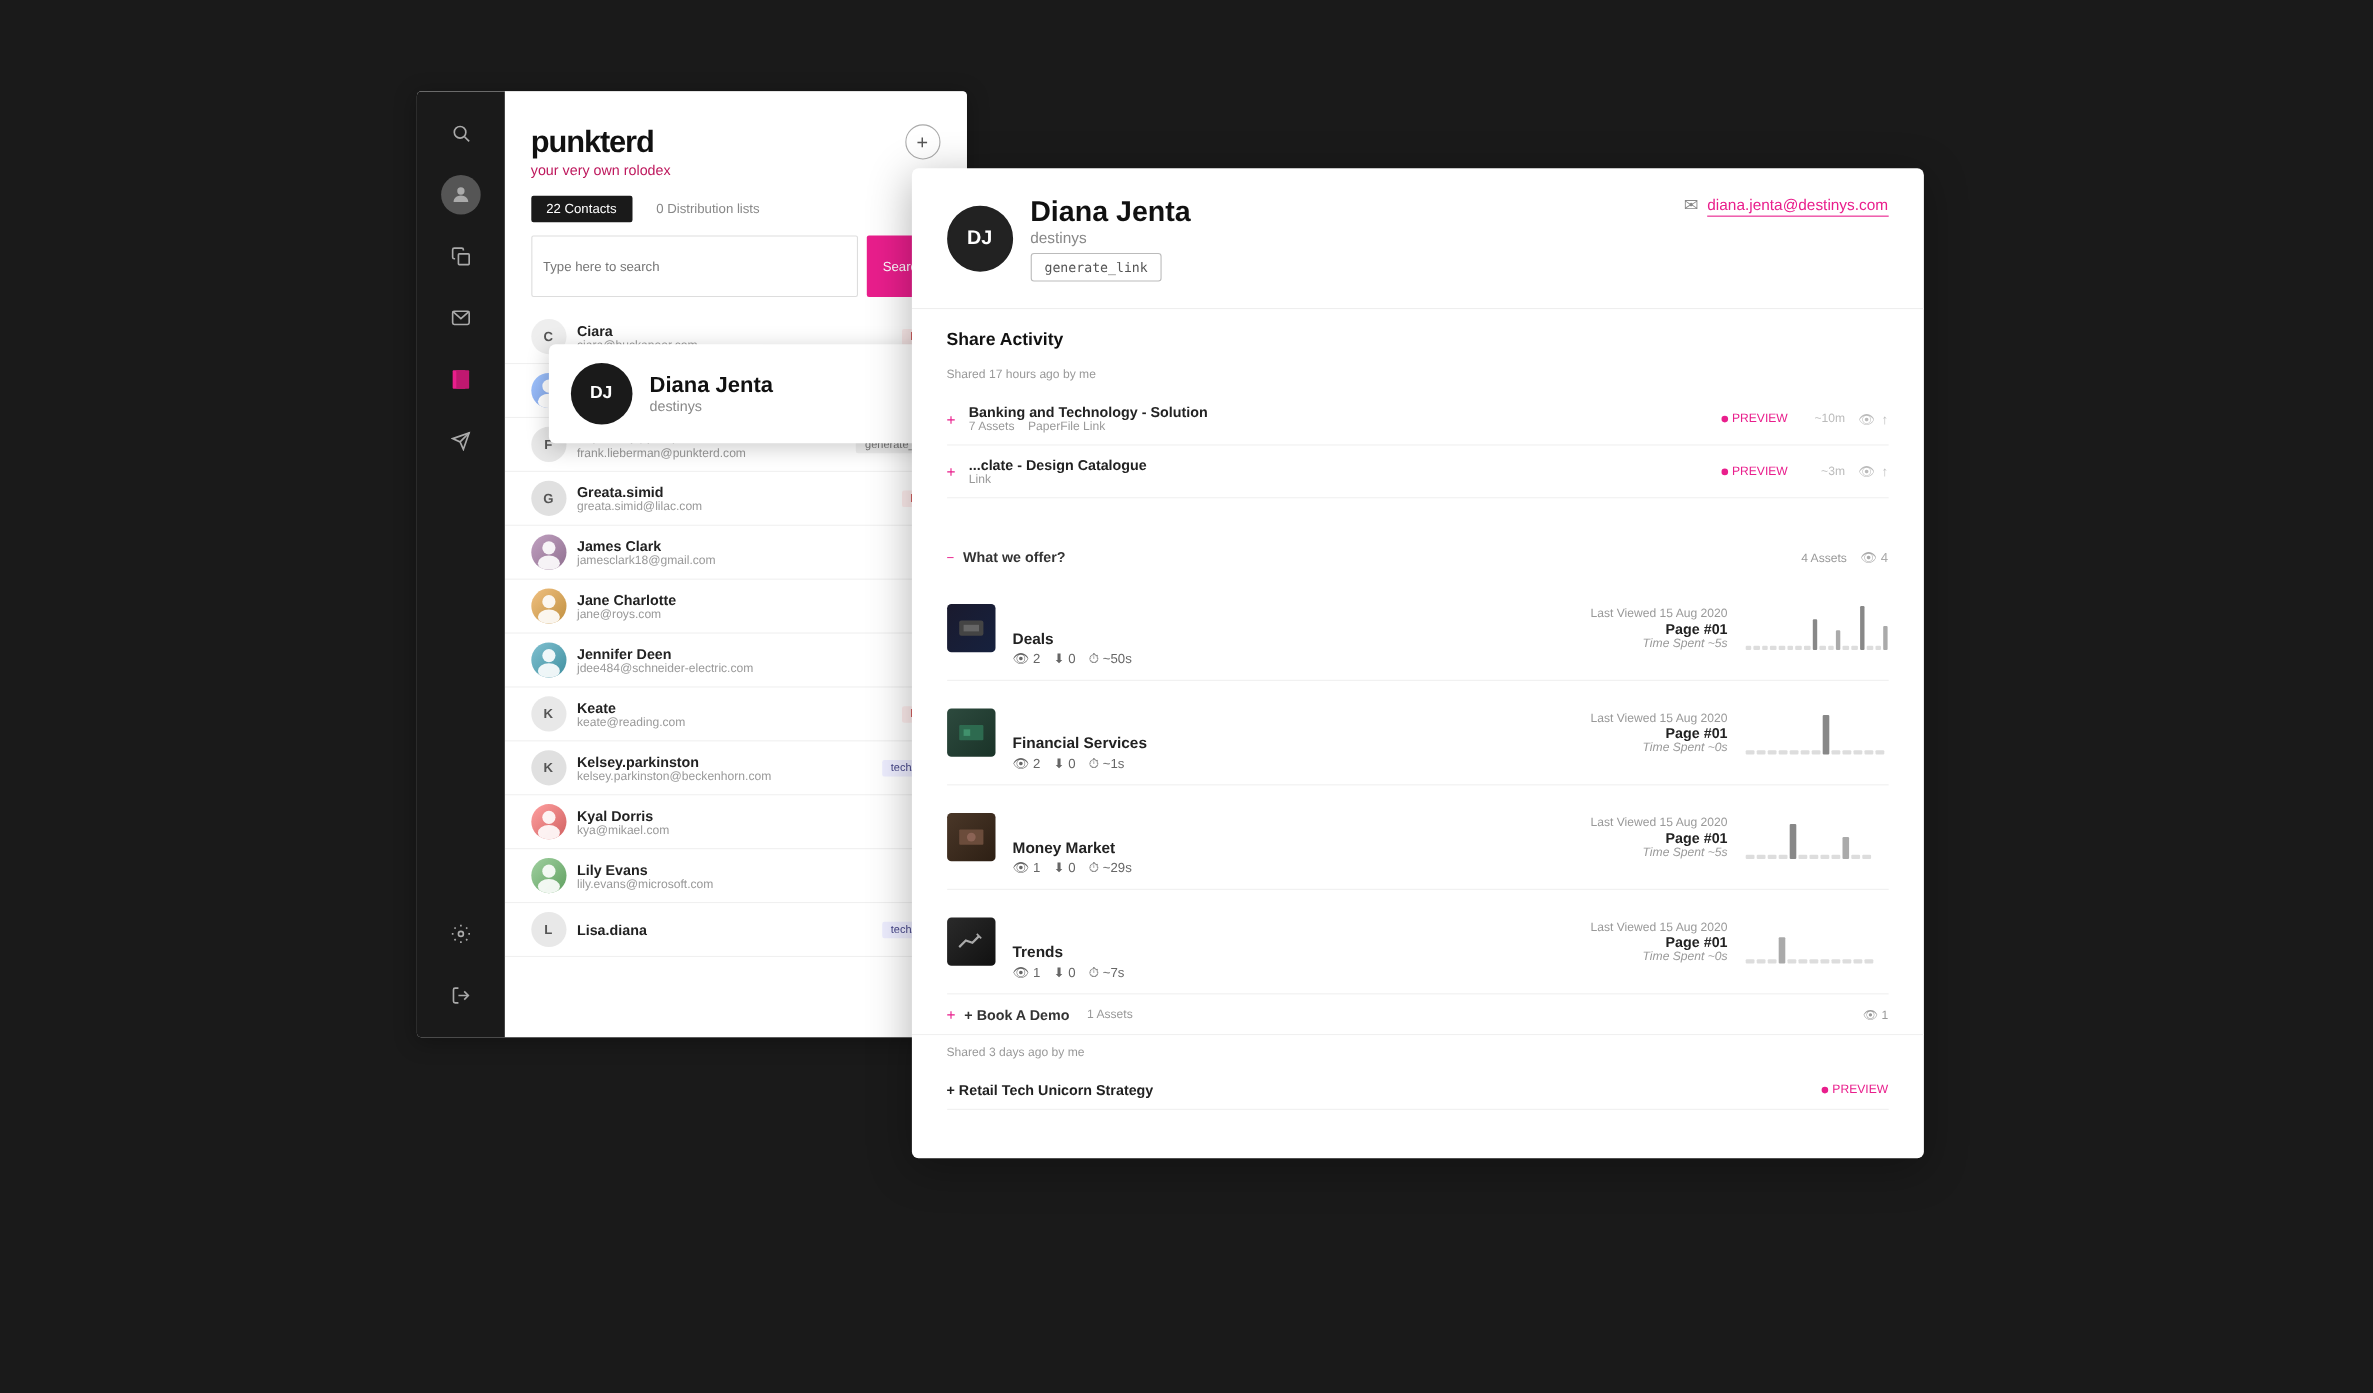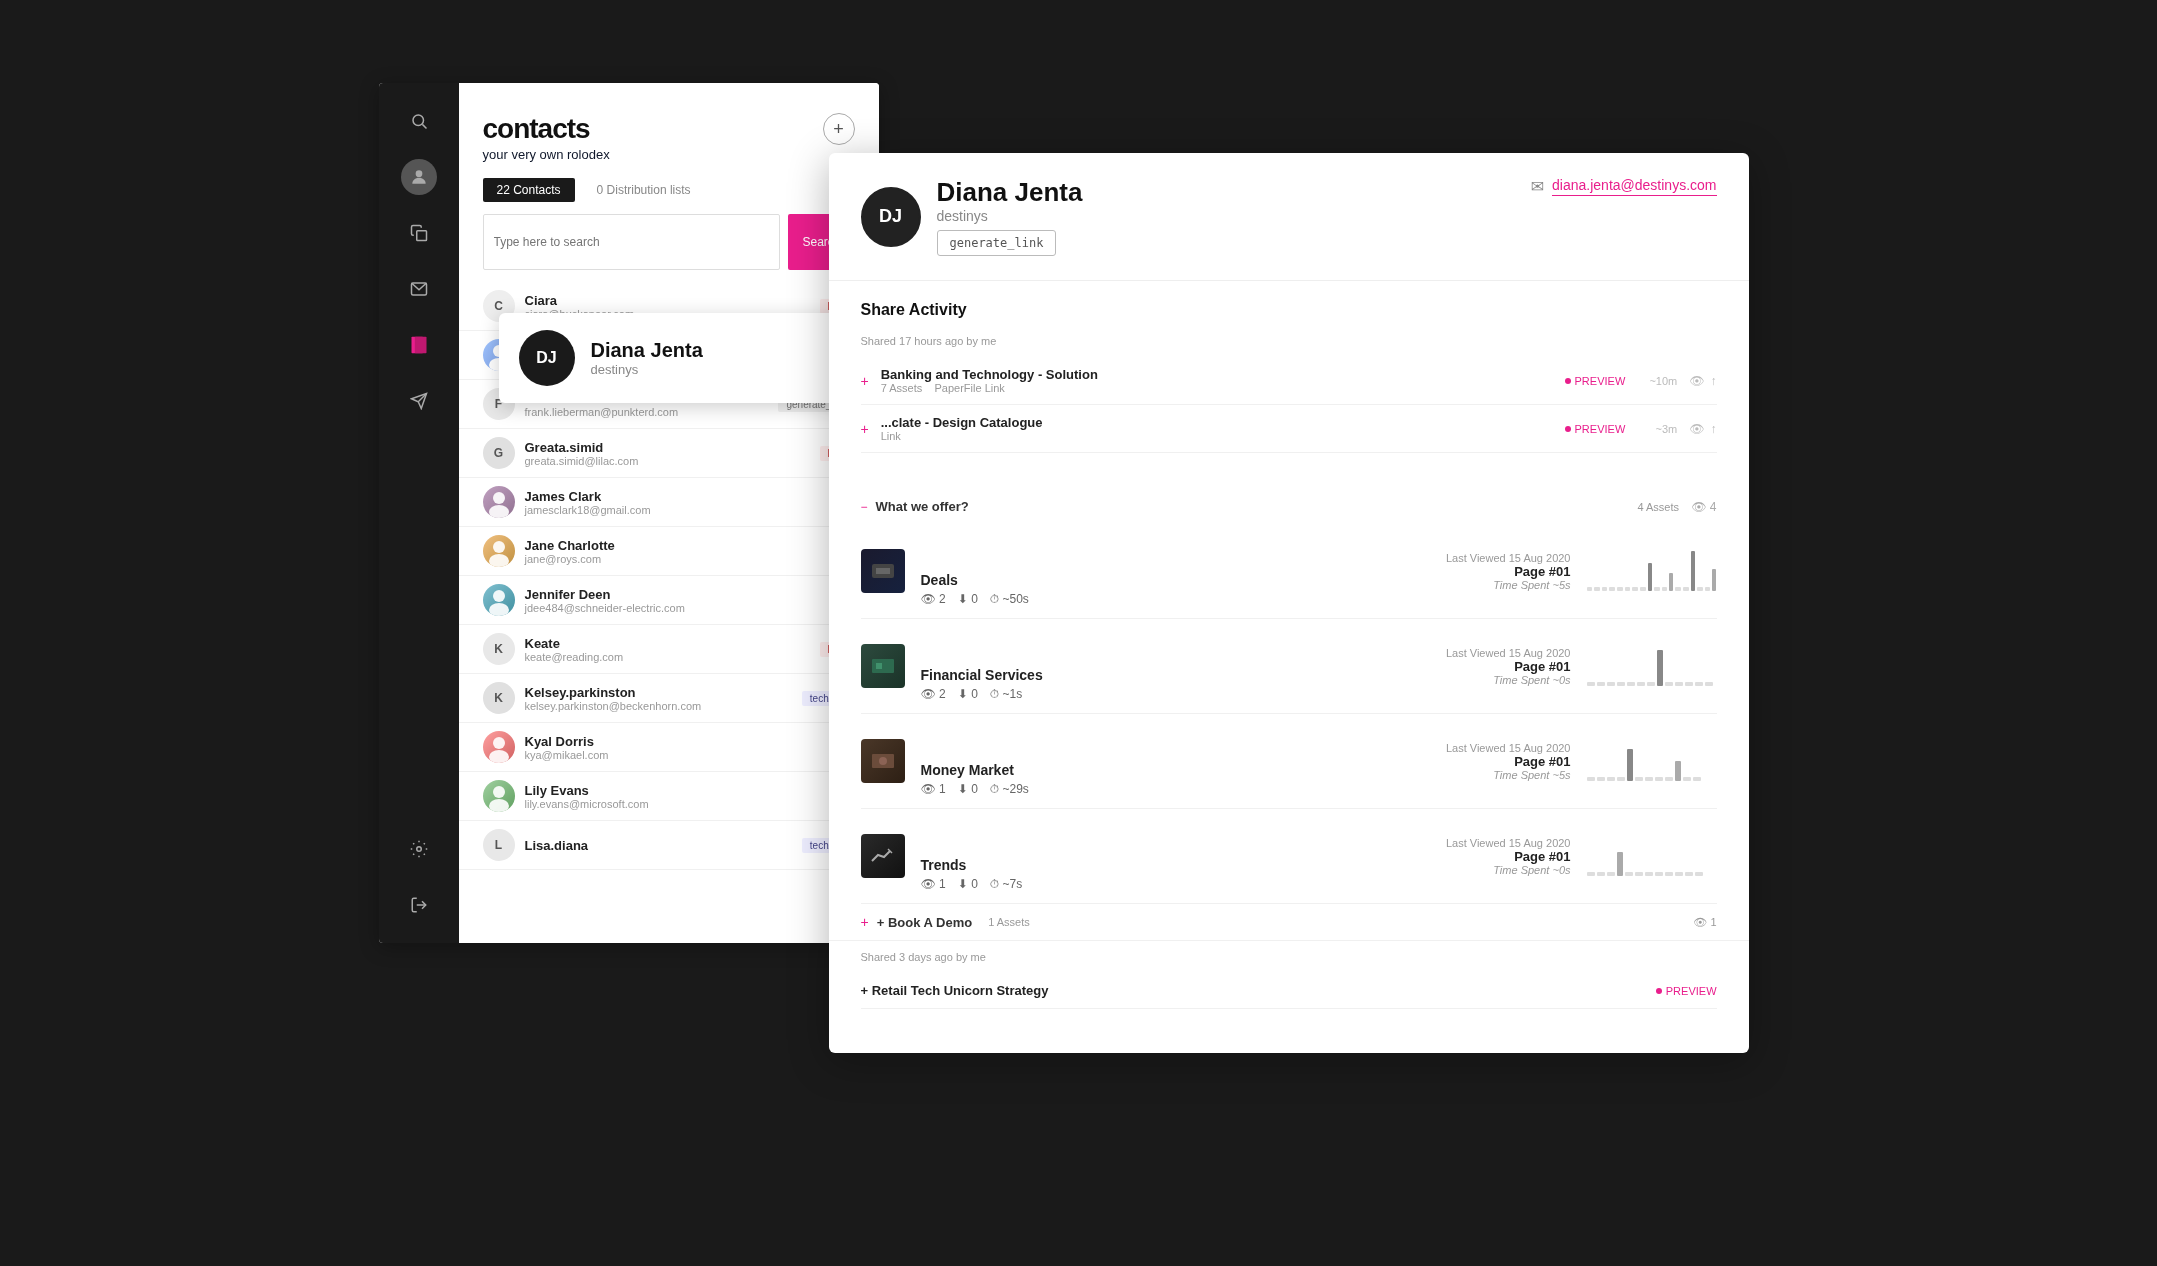--- a/index.html
+++ b/index.html
@@ -97,21 +97,21 @@
 
     .contacts-title {
       font-size: 28px;
       font-weight: 900;
       color: #111;
       letter-spacing: -1px;
     }
 
     .contacts-subtitle {
       font-size: 13px;
-      color: #0f172a;
+      color: #be185d;
       margin-top: 2px;
     }
 
     .add-btn {
       width: 32px;
       height: 32px;
       border-radius: 50%;
       border: 1.5px solid #aaa;
       background: transparent;
       display: flex;
@@ -647,21 +647,21 @@
             <path d="M9 21H5a2 2 0 01-2-2V5a2 2 0 012-2h4"></path>
             <polyline points="16,17 21,12 16,7"></polyline>
             <line x1="21" y1="12" x2="9" y2="12"></line>
           </svg>
       </div>
     </div>
 
     <div class="contacts-main">
       <div class="contacts-header">
         <div>
-          <div class="contacts-title">contacts</div>
+          <div class="contacts-title">punkterd</div>
           <div class="contacts-subtitle">your very own rolodex</div>
         </div>
         <button class="add-btn">+</button>
       </div>
 
       <div class="contacts-tabs">
         <button class="tab-btn active">22 Contacts</button>
         <button class="tab-btn inactive">0 Distribution lists</button>
       </div>
 

